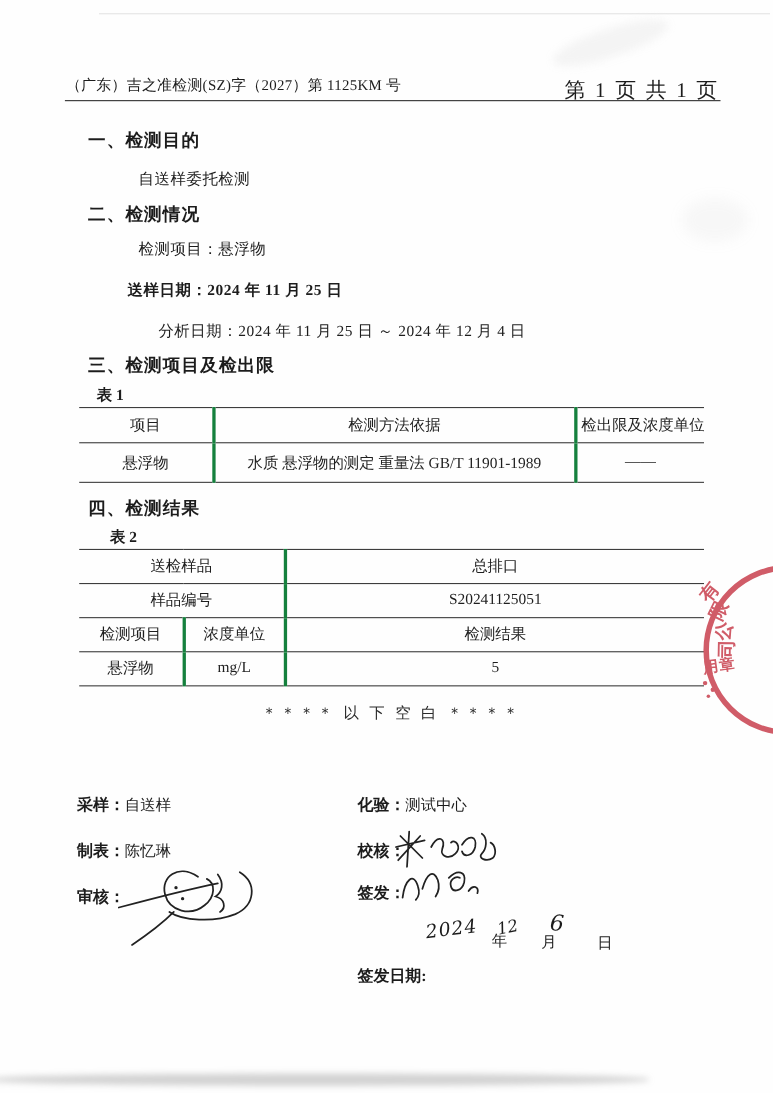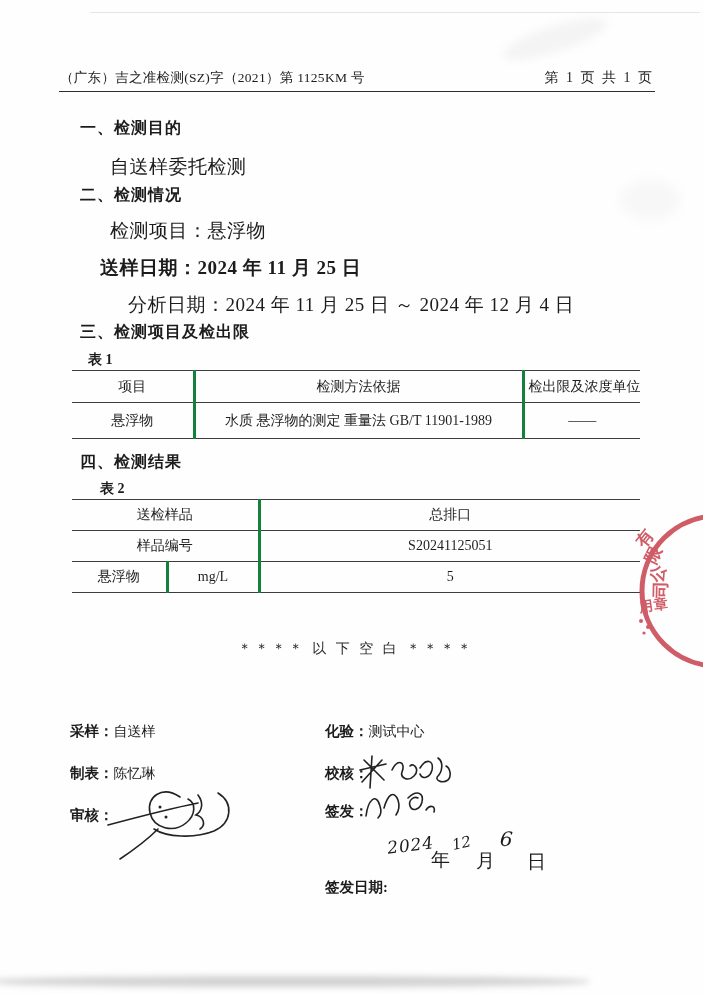--- a/index.html
+++ b/index.html
@@ -3,24 +3,24 @@
 <meta charset="utf-8">
 <style>
   html,body{margin:0;padding:0;background:#ffffff;}
   #page{
     position:relative; width:703px; height:994px; overflow:hidden;
     background:#fefefe; color:#1c1c1c;
     font-family:"Liberation Serif","DejaVu Serif",serif;
   }
   .abs{position:absolute;}
   .doc-num{font-size:13.5px; letter-spacing:.3px;}
-  .page-info{font-size:14px; letter-spacing:2px;}
+  .page-info{font-size:19px; letter-spacing:2px;}
   .rule{height:1.3px; background:#2f2f2f;}
   .h{font-size:16px; font-weight:700; letter-spacing:1px;}
-  .body-t{font-size:19px; letter-spacing:.5px;}
+  .body-t{font-size:14px; letter-spacing:.5px;margin-left:16px;}
   .cap{font-size:14px; font-weight:700;}
   table.t{border-collapse:collapse; table-layout:fixed; width:568px;
     border-top:1.4px solid #3d3d3d; border-bottom:1.4px solid #3d3d3d;
     font-size:14px; color:#1e1e1e;}
   table.t td, table.t th{text-align:center; vertical-align:middle; padding:0 4px;
     font-weight:400; overflow:hidden; white-space:nowrap;}
   table.t tr + tr td, table.t tr + tr th{border-top:1px solid #3d3d3d;}
   table.t td + td, table.t th + th{border-left:3px solid #15803d;}
   .b{font-weight:700;}
   .blank-note{font-size:14px; letter-spacing:3px; text-align:center; color:#2a2a2a;}
@@ -34,21 +34,21 @@
 </head>
 <body>
 
 <div id="page">
 
   <div class="abs noise" style="left:90px; top:12px; width:610px; height:1px; background:rgba(140,140,140,.22);"></div>
   <div class="abs noise" style="left:500px; top:26px; width:110px; height:26px; background:rgba(160,160,160,.10); filter:blur(4px); transform:rotate(-18deg); border-radius:50%;"></div>
   <div class="abs noise" style="left:-10px; top:976px; width:600px; height:11px; background:rgba(110,110,110,.30); filter:blur(3px); border-radius:45%;"></div>
   <div class="abs noise" style="left:620px; top:180px; width:60px; height:40px; background:rgba(170,170,170,.08); filter:blur(6px); border-radius:50%;"></div>
 
-  <div class="abs doc-num" style="left:60px; top:69px;">（广东）吉之准检测(SZ)字（2021）第 1125KM 号</div>
+  <div class="abs doc-num" style="left:60px; top:69px;">（广东）吉之准检测(SZ)字（2027）第 1125KM 号</div>
   <div class="abs page-info" style="right:49px; top:69px;">第 1 页 共 1 页</div>
   <div class="abs rule" style="left:59px; top:91px; width:596px;"></div>
 
   <div class="abs h" style="left:80px; top:118px;">一、检测目的</div>
   <div class="abs body-t" style="left:110px; top:154px;">自送样委托检测</div>
 
   <div class="abs h" style="left:80px; top:185px;">二、检测情况</div>
   <div class="abs body-t" style="left:110px; top:218px;">检测项目：悬浮物</div>
   <div class="abs body-t" style="left:100px; top:255px;font-weight:bold;">送样日期：2024 年 11 月 25 日</div>
   <div class="abs body-t" style="left:128px; top:292px;">分析日期：2024 年 11 月 25 日 ～ 2024 年 12 月 4 日</div>
@@ -86,20 +86,25 @@
         <col style="width:381px">
       </colgroup>
     <tbody>
         <tr style="height:31px;">
       <td colspan="2" class="b">送检样品</td>
       <td>总排口</td>
     </tr>
     <tr style="height:31px;">
       <td colspan="2" class="b">样品编号</td>
       <td>S20241125051</td>
+    </tr>
+    <tr style="height:31px;">
+      <td class="b">检测项目</td>
+      <td class="b">浓度单位</td>
+      <td class="b">检测结果</td>
     </tr>
     <tr style="height:31px;">
       <td>悬浮物</td>
       <td>mg/L</td>
       <td>5</td>
     </tr>
   </tbody>
     </table>
 
   <div class="abs blank-note" style="left:72px; top:640px; width:568px;">＊＊＊＊ 以 下 空 白 ＊＊＊＊</div>

